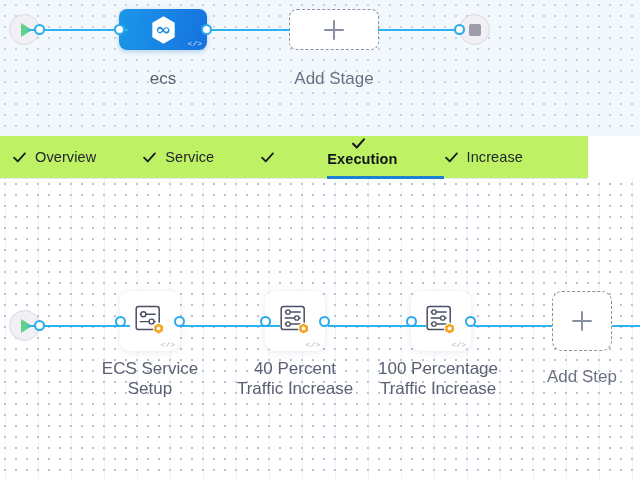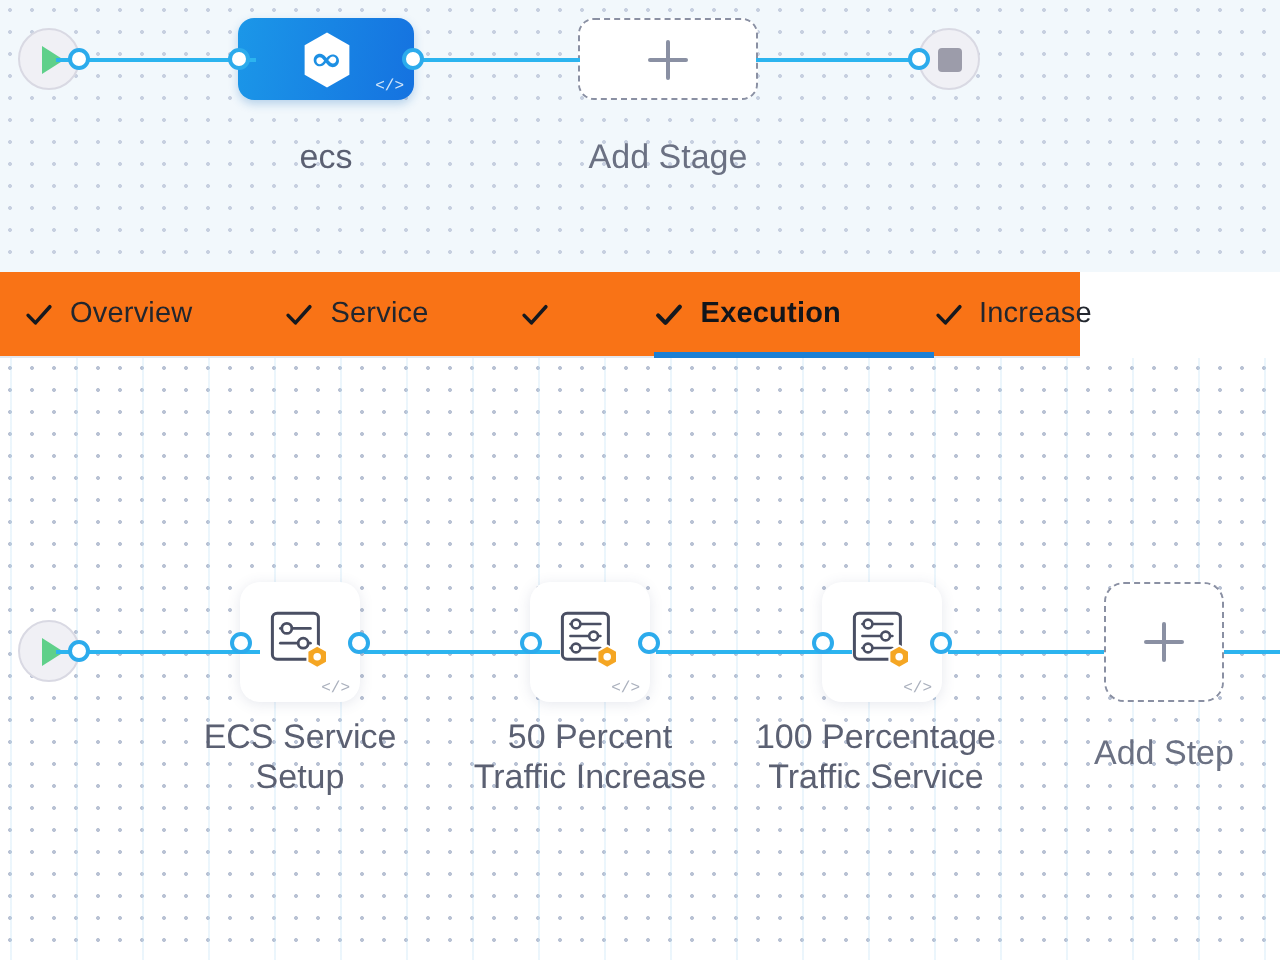--- a/index.html
+++ b/index.html
@@ -46,23 +46,23 @@
       radial-gradient(circle at 1px 1px, #b9c2d4 0.9px, rgba(0,0,0,0) 1.1px);
     background-size: 33px 100%, 11px 11px;
     background-position: 5px 0, 4px 4px;
   }
 
   
   .tabbar {
     position: absolute;
     left: 0;
     top: 136px;
-    width: 540px;
+    width: 588px;
     height: 43px;
-    background: #f97316;
+    background: #bef264;
     border-bottom: 1px solid #e3e7ee;
     display: flex;
     align-items: center;
     box-sizing: border-box;
   }
   .tab {
     display: flex;
     align-items: center;
     height: 43px;
     position: relative;
@@ -286,21 +286,21 @@
       </span>
       <span class="tab-label">Service</span>
     </div>
     <div class="tab" style="padding-right:44px;">
       <span class="check">
         <svg viewBox="0 0 16 16">
             <path d="M2.2 8.2 L6.1 12.2 L13.8 3.6" stroke="#16191f" stroke-width="1.9" fill="none" stroke-linecap="round" stroke-linejoin="round"></path>
           </svg>
       </span>
     </div>
-    <div class="tab active" style="padding-right:46px;">
+    <div class="tab active" style="padding-right:46px;flex-direction:column;">
       <span class="check">
         <svg viewBox="0 0 16 16">
             <path d="M2.2 8.2 L6.1 12.2 L13.8 3.6" stroke="#16191f" stroke-width="2.2" fill="none" stroke-linecap="round" stroke-linejoin="round"></path>
           </svg>
       </span>
       <span class="tab-label">Execution</span>
     </div>
     <div class="tab">
       <span class="check">
         <svg viewBox="0 0 16 16">
@@ -358,21 +358,21 @@
         <g>
           <path d="M25.6 18.2 L31.0 21.3 L31.0 27.5 L25.6 30.6 L20.2 27.5 L20.2 21.3 Z" fill="#ffffff"></path>
           <path d="M25.6 19.4 L30.0 21.9 L30.0 26.9 L25.6 29.4 L21.2 26.9 L21.2 21.9 Z" fill="#f5a623"></path>
           <circle cx="25.6" cy="24.4" r="1.9" fill="#ffffff"></circle>
         </g>
       </svg>
       <span class="code-badge dark">&lt;/&gt;</span>
       <div class="port" style="left:-5px; top:25px;"></div>
       <div class="port" style="left:54px; top:25px;"></div>
     </div>
-    <div class="node-label" style="left:230px; top:180px; width:130px;">50 Percent
+    <div class="node-label" style="left:230px; top:180px; width:130px;">40 Percent
 Traffic Increase</div>
 
     <div class="step-card" style="left:411px; top:112px;">
       <svg class="step-icon" viewBox="0 0 34 34">
         <rect x="3.2" y="2.6" width="23" height="23" rx="2.4" fill="none" stroke="#4a4f63" stroke-width="1.5"></rect>
         <line x1="7.2" y1="8.0" x2="22.2" y2="8.0" stroke="#4a4f63" stroke-width="1.3" stroke-linecap="round"></line>
         <line x1="7.2" y1="14.0" x2="22.2" y2="14.0" stroke="#4a4f63" stroke-width="1.3" stroke-linecap="round"></line>
         <line x1="7.2" y1="20.0" x2="22.2" y2="20.0" stroke="#4a4f63" stroke-width="1.3" stroke-linecap="round"></line>
         <circle cx="10.0" cy="8.0" r="2.2" fill="#ffffff" stroke="#4a4f63" stroke-width="1.3"></circle>
         <circle cx="18.8" cy="14.0" r="2.2" fill="#ffffff" stroke="#4a4f63" stroke-width="1.3"></circle>
@@ -381,21 +381,21 @@
           <path d="M25.6 18.2 L31.0 21.3 L31.0 27.5 L25.6 30.6 L20.2 27.5 L20.2 21.3 Z" fill="#ffffff"></path>
           <path d="M25.6 19.4 L30.0 21.9 L30.0 26.9 L25.6 29.4 L21.2 26.9 L21.2 21.9 Z" fill="#f5a623"></path>
           <circle cx="25.6" cy="24.4" r="1.9" fill="#ffffff"></circle>
         </g>
       </svg>
       <span class="code-badge dark">&lt;/&gt;</span>
       <div class="port" style="left:-5px; top:25px;"></div>
       <div class="port" style="left:54px; top:25px;"></div>
     </div>
     <div class="node-label" style="left:373px; top:180px; width:130px;">100 Percentage
-Traffic Service</div>
+Traffic Increase</div>
 
     <div class="add-card add-step-card" style="left:552px; top:112px;">
       <div class="plus"></div>
     </div>
     <div class="node-label muted" style="left:522px; top:188px; width:120px;">Add Step</div>
   </div>
 
 </div>
 
 </body></html>

